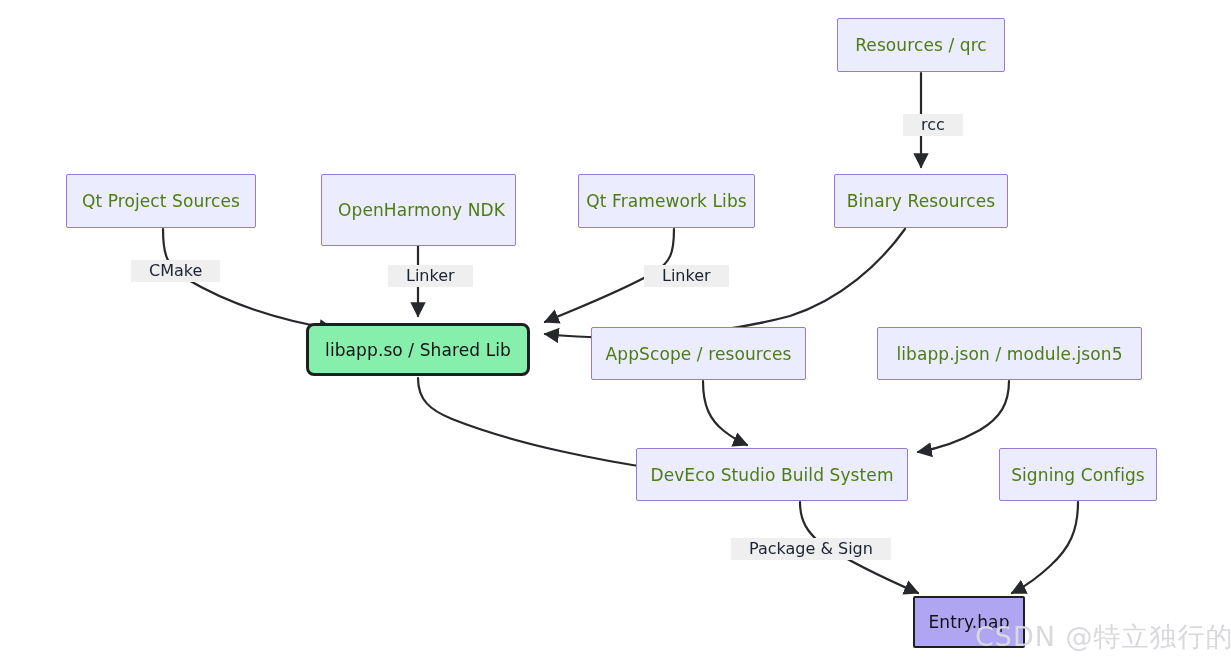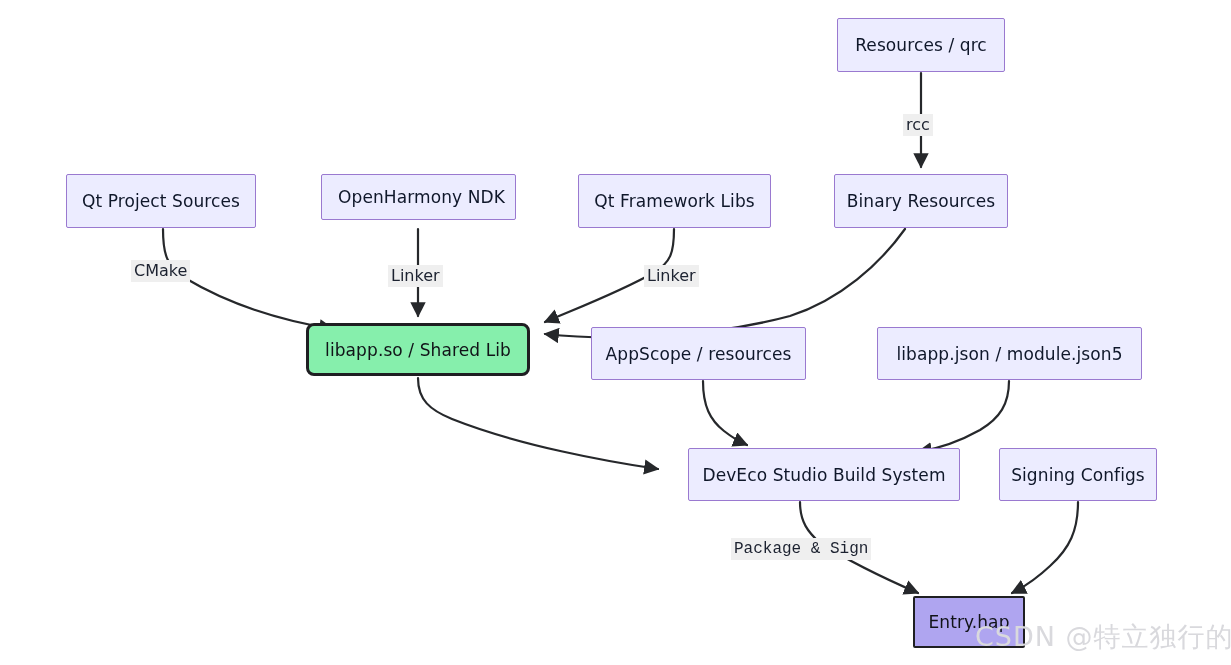--- a/index.html
+++ b/index.html
@@ -31,21 +31,21 @@
   }
   .node {
     position: absolute;
     box-sizing: border-box;
     display: flex;
     align-items: center;
     justify-content: center;
     text-align: center;
     border: 1px solid #9a79d0;
     background: #ececff;
-    color: #0f172a;
+    color: #4d7c0f;
     font-size: 17px;
     letter-spacing: 0.1px;
     border-radius: 2px;
     white-space: nowrap;
   }
   .node.highlight-pink {
     background: #86efac;
     border: 3px solid #1f1f22;
     border-radius: 8px;
     color: #111318;
@@ -55,21 +55,21 @@
     border: 2px solid #1f1f22;
     border-radius: 2px;
     color: #111318;
   }
   .edge-label {
     position: absolute;
     background: #efefef;
     color: #1c2230;
     font-size: 16px;
     line-height: 20px;
-    padding: 1px 3px;
+    padding: 1px 18px;
     white-space: nowrap;
     box-sizing: border-box;
   }
   .watermark {
     position: absolute;
     color: #d9d9dd;
     font-size: 27px;
     white-space: nowrap;
     letter-spacing: 1px;
     user-select: none;
@@ -112,61 +112,61 @@
   </svg>
 
   <div class="node" style="left:837px; top:18px; width:168px; height:54px;">
     <span>Resources / qrc</span>
   </div>
 
   <div class="node" style="left:66px; top:174px; width:190px; height:54px;">
     <span>Qt Project Sources</span>
   </div>
 
-  <div class="node" style="left:321px; top:174px; width:195px; height:46px;padding-left:6px;">
+  <div class="node" style="left:321px; top:174px; width:195px; height:72px;padding-left:6px;">
     <span>OpenHarmony NDK</span>
   </div>
 
-  <div class="node" style="left:578px; top:174px; width:193px; height:54px;">
+  <div class="node" style="left:578px; top:174px; width:177px; height:54px;">
     <span>Qt Framework Libs</span>
   </div>
 
   <div class="node" style="left:834px; top:174px; width:174px; height:54px;">
     <span>Binary Resources</span>
   </div>
 
   <div class="node highlight-pink" style="left:306px; top:323px; width:224px; height:53px;">
     <span>libapp.so / Shared Lib</span>
   </div>
 
   <div class="node" style="left:591px; top:327px; width:215px; height:53px;">
     <span>AppScope / resources</span>
   </div>
 
   <div class="node" style="left:877px; top:327px; width:265px; height:53px;">
     <span>libapp.json / module.json5</span>
   </div>
 
-  <div class="node" style="left:688px; top:448px; width:272px; height:53px;">
+  <div class="node" style="left:636px; top:448px; width:272px; height:53px;">
     <span>DevEco Studio Build System</span>
   </div>
 
   <div class="node" style="left:999px; top:448px; width:158px; height:53px;">
     <span>Signing Configs</span>
   </div>
 
   <div class="node highlight-blue" style="left:913px; top:596px; width:112px; height:52px;">
     <span>Entry.hap</span>
   </div>
 
   <div class="edge-label" style="left:903px; top:114px;">rcc</div>
 
   <div class="edge-label" style="left:131px; top:260px;">CMake</div>
 
   <div class="edge-label" style="left:388px; top:265px;">Linker</div>
 
   <div class="edge-label" style="left:644px; top:265px;">Linker</div>
 
-  <div class="edge-label" style="left:731px; top:538px;font-family:Liberation Mono, monospace;">Package &amp; Sign</div>
+  <div class="edge-label" style="left:731px; top:538px;">Package &amp; Sign</div>
 
   <div class="watermark" style="left:975px; top:619px;">CSDN @特立独行的猫a</div>
 
 </div>
 
 </body></html>

